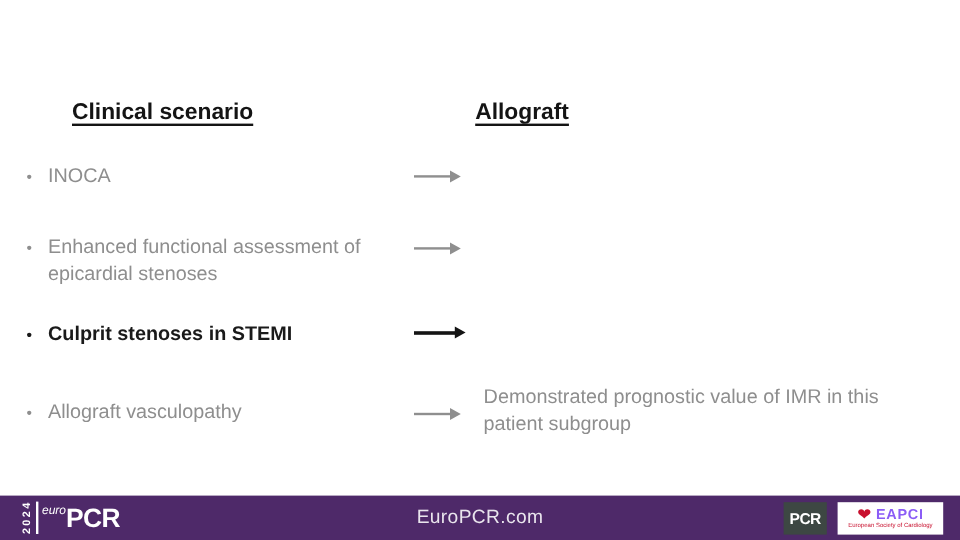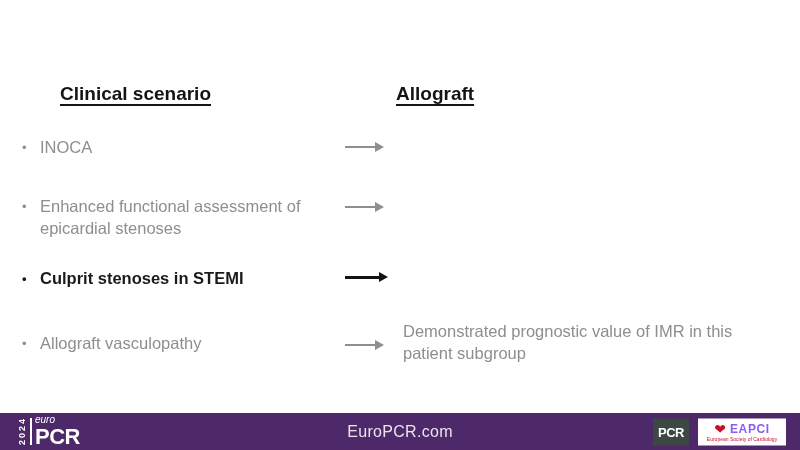--- a/index.html
+++ b/index.html
@@ -57,21 +57,21 @@
   }
   .footer-logo {
     position:absolute; left:18px; top:4px; bottom:4px;
     display:flex; align-items:center;
   }
   .logo-year {
     writing-mode:vertical-rl; transform:rotate(180deg);
     color:#fff; font-size:9px; font-weight:700; letter-spacing:2px; line-height:1;
   }
   .logo-sep { width:2px; height:27px; background:#ffffff; margin:0 3px 0 3px; }
-  .logo-text { display:flex; flex-direction:column; line-height:1; }
+  .logo-text { display:flex; flex-direction:row; line-height:1; }
   .logo-euro { color:#fff; font-style:italic; font-size:10px; margin-bottom:1px; }
   .logo-pcr  { color:#fff; font-weight:700; font-size:22px; letter-spacing:-.5px; }
 
   .footer-url {
     position:absolute; left:50%; top:50%; transform:translate(-50%,-50%);
     color:rgba(255,255,255,.88); font-size:16px; letter-spacing:.3px;
   }
   .footer-badges {
     position:absolute; right:14px; top:50%; transform:translateY(-50%);
     display:flex; align-items:center; gap:9px;

